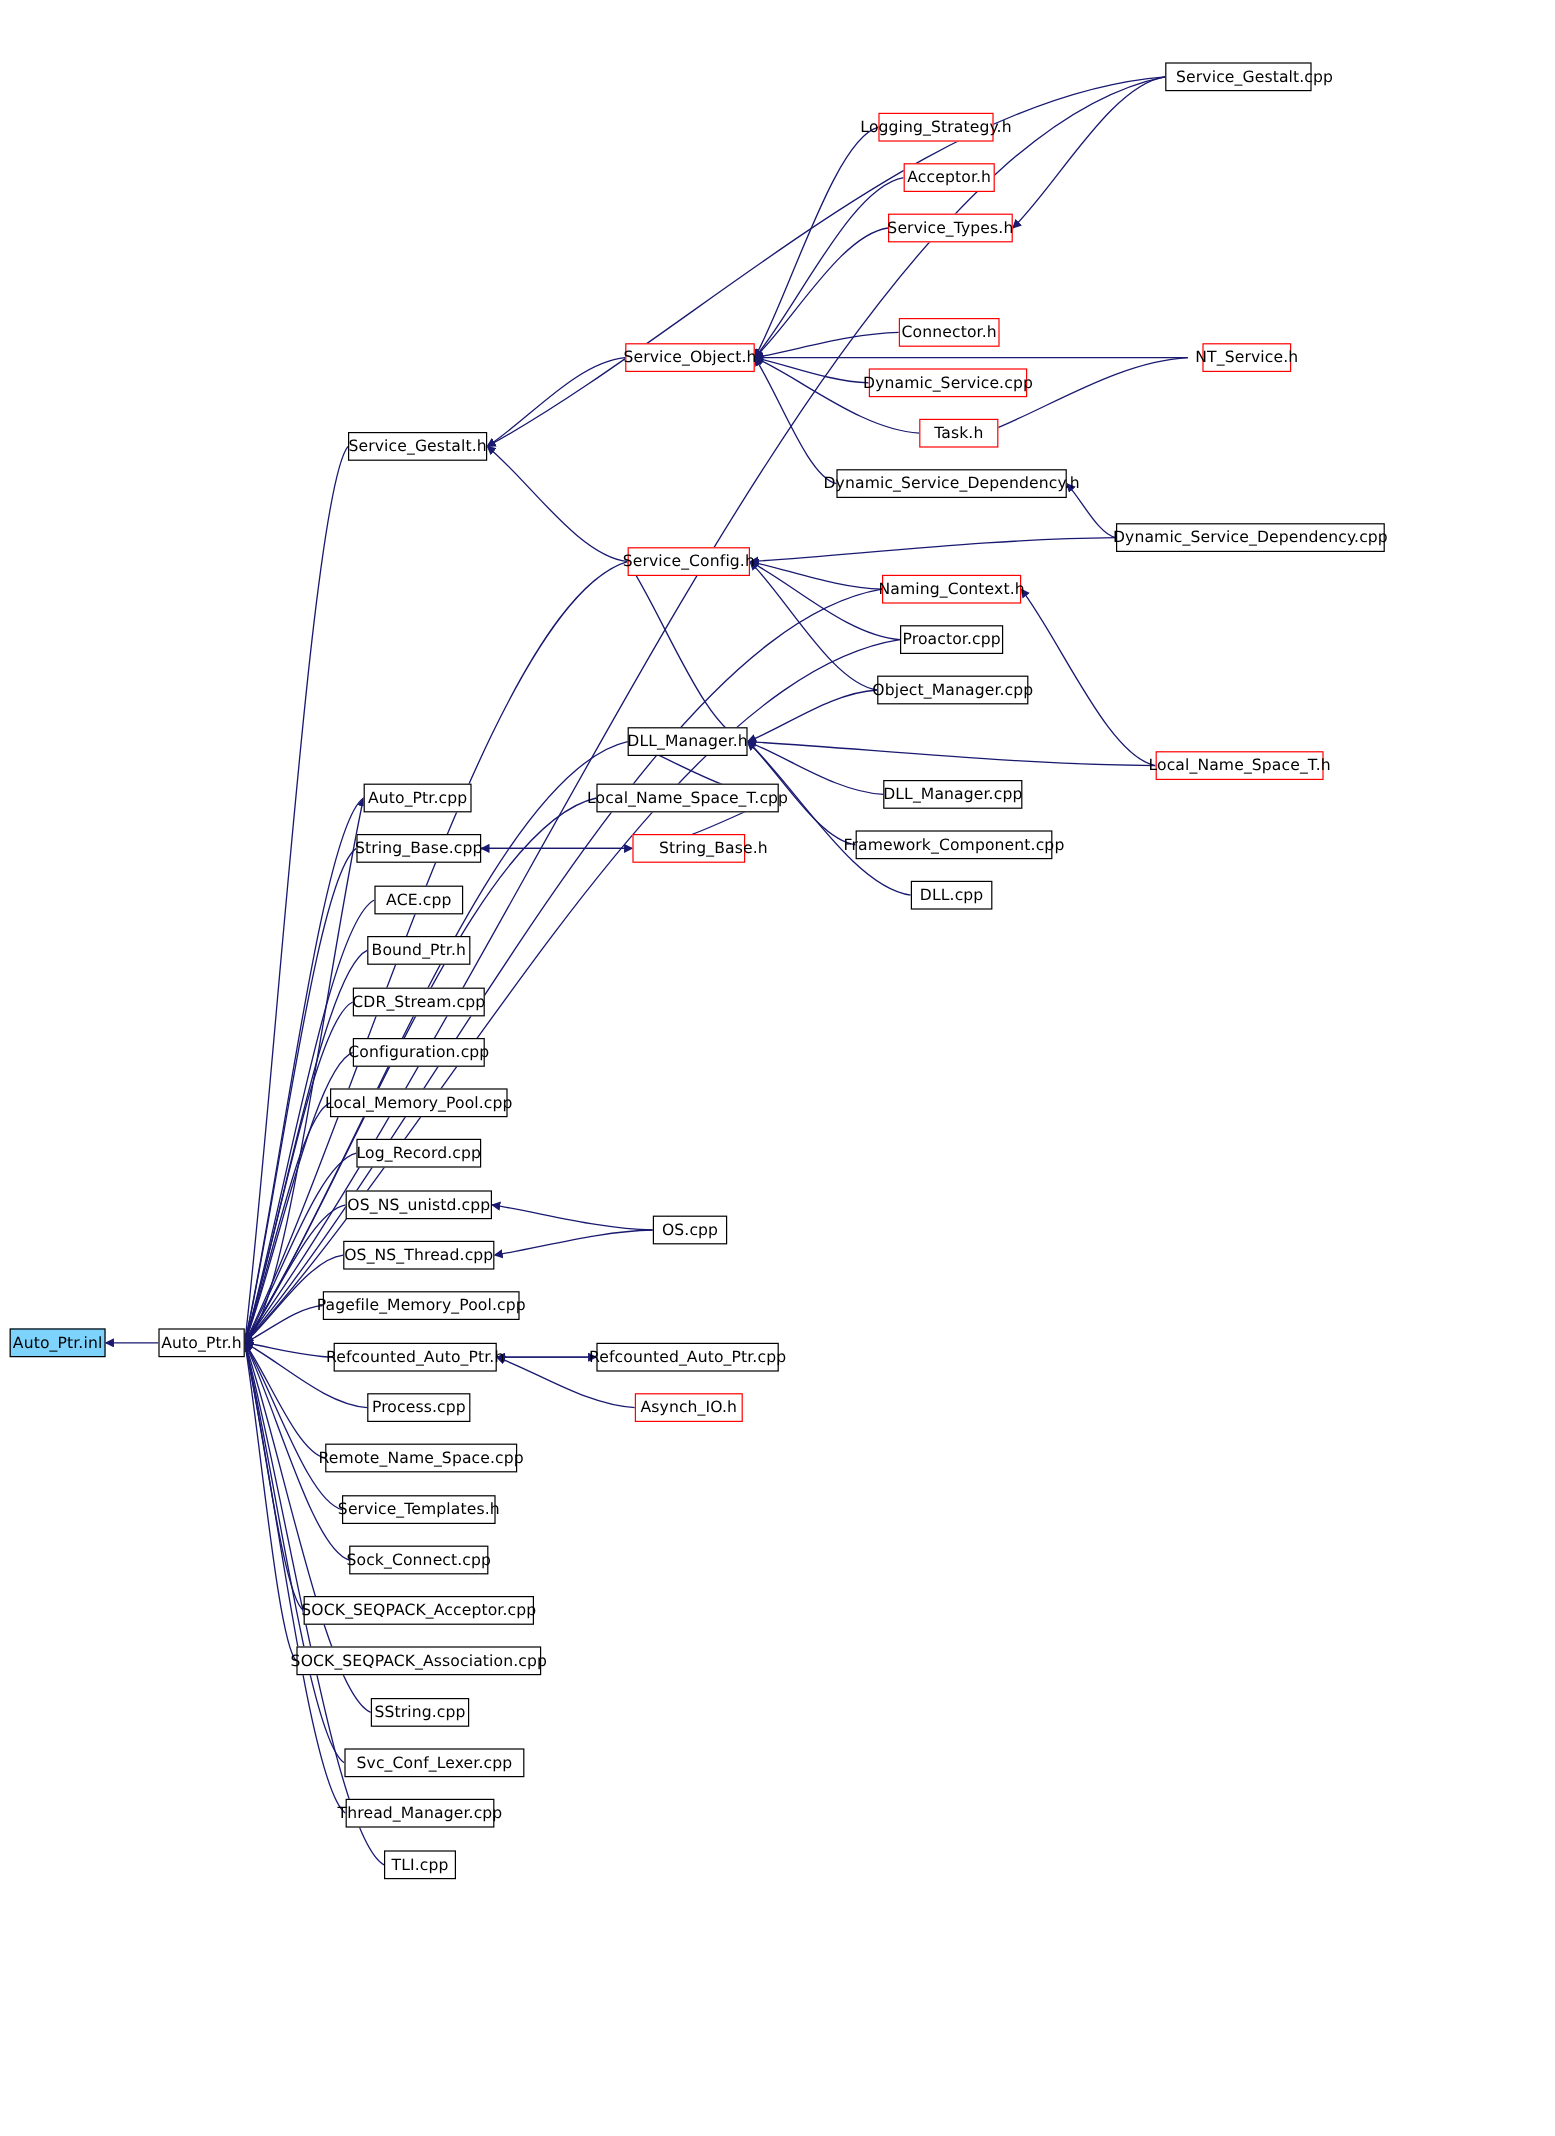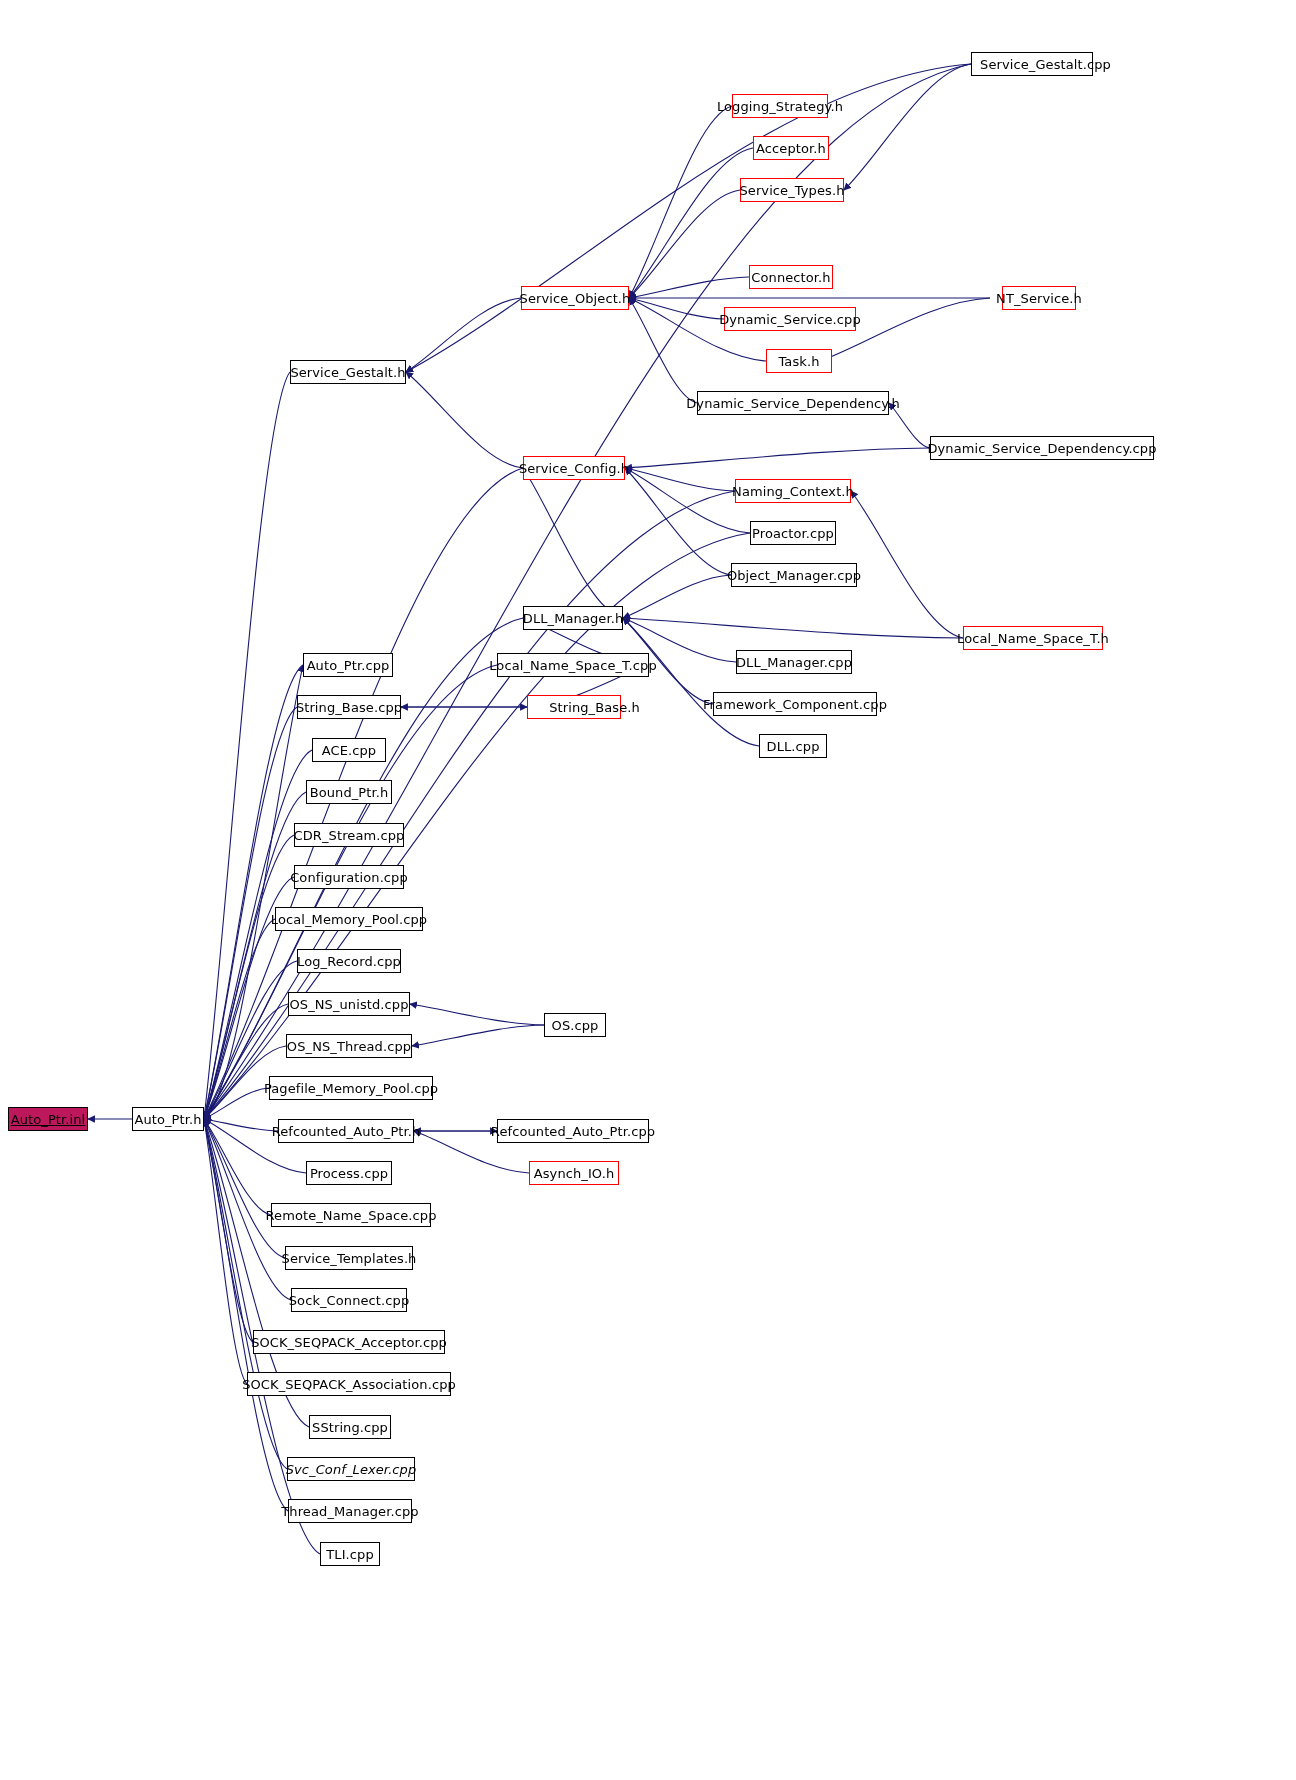--- a/index.html
+++ b/index.html
@@ -17,21 +17,21 @@
     line-height:1;
     display:flex;
     align-items:center;
     justify-content:center;
     white-space:nowrap;
     height:24px;
     padding:0 7px;
     letter-spacing:0.1px;
   }
   .node.red{border-color:#ff0000;}
-  .node.root{background:#be185d;border-color:#000000;text-decoration:underline;}
+  .node.root{background:#7dd3fc;border-color:#000000;}
 </style>
 </head>
 <body>
 
 <div id="graph">
   <svg id="edges" viewBox="0 0 1296 1780">
     <defs>
       <marker id="arrow" viewBox="0 0 10 10" refX="9" refY="5" markerWidth="7" markerHeight="7" orient="auto-start-reverse">
         <path d="M 0 0 L 10 5 L 0 10 z" fill="#191970"></path>
       </marker>
@@ -145,17 +145,17 @@
       <div class="node" style="left: 278px; top: 1119px; width: 136px;">Refcounted_Auto_Ptr.h</div>
       <div class="node" style="left: 497px; top: 1119px; width: 152px;">Refcounted_Auto_Ptr.cpp</div>
       <div class="node" style="left: 306px; top: 1161px; width: 86px;">Process.cpp</div>
       <div class="node red" style="left: 529px; top: 1161px; width: 90px;">Asynch_IO.h</div>
       <div class="node" style="left: 271px; top: 1203px; width: 160px;">Remote_Name_Space.cpp</div>
       <div class="node" style="left: 285px; top: 1246px; width: 128px;">Service_Templates.h</div>
       <div class="node" style="left: 291px; top: 1288px; width: 116px;">Sock_Connect.cpp</div>
       <div class="node" style="left: 253px; top: 1330px; width: 192px;">SOCK_SEQPACK_Acceptor.cpp</div>
       <div class="node" style="left: 247px; top: 1372px; width: 204px;">SOCK_SEQPACK_Association.cpp</div>
       <div class="node" style="left: 309px; top: 1415px; width: 82px;">SString.cpp</div>
-      <div class="node" style="left: 287px; top: 1457px; width: 128px; font-style: italic;">Svc_Conf_Lexer.cpp</div>
+      <div class="node" style="left: 287px; top: 1457px; width: 150px;">Svc_Conf_Lexer.cpp</div>
       <div class="node" style="left: 288px; top: 1499px; width: 124px;">Thread_Manager.cpp</div>
       <div class="node" style="left: 320px; top: 1542px; width: 60px;">TLI.cpp</div>
     </div>
 </div>
 
 </body></html>

